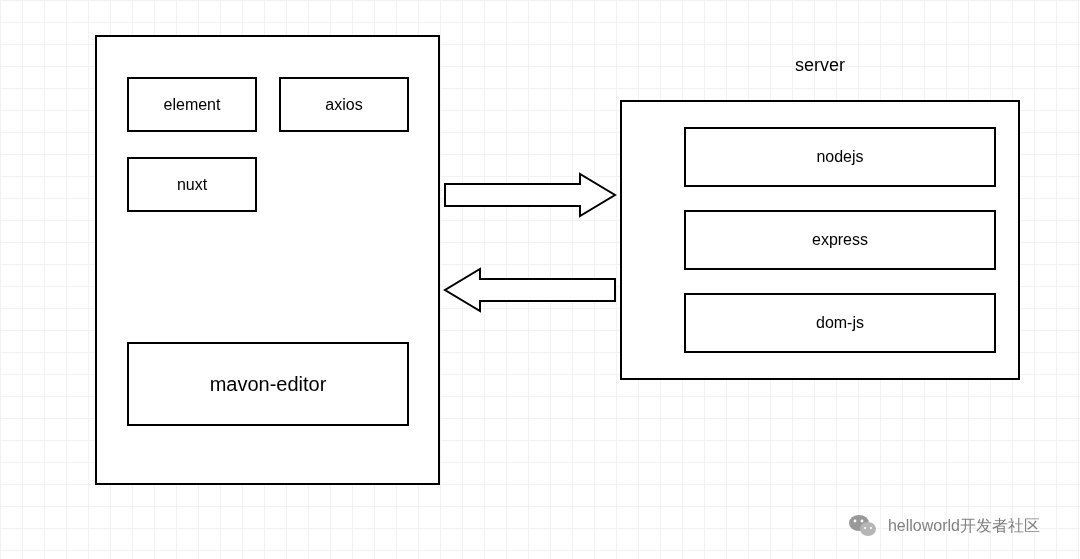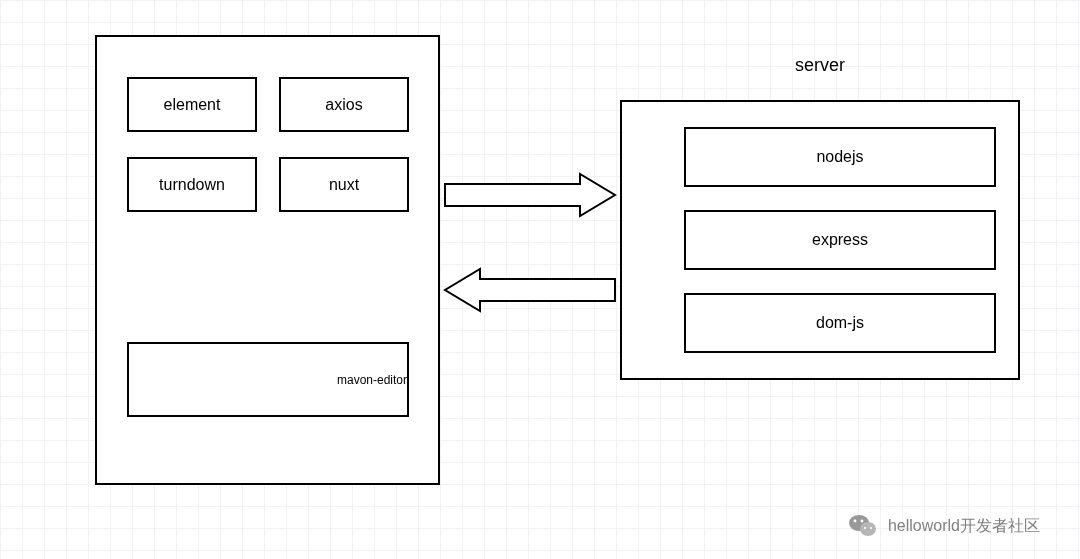--- a/index.html
+++ b/index.html
@@ -32,26 +32,26 @@
     border: 2px solid #000;
     display: flex;
     align-items: center;
     justify-content: center;
     font-size: 16px;
     background: #fff;
   }
   .mavon-box {
     position: absolute;
     left: 30px; top: 305px;
-    width: 282px; height: 75px;
+    width: 282px; height: 84px;
     border: 2px solid #000;
     display: flex;
     align-items: center;
-    justify-content: flex-end;
-    font-size: 12px;
+    justify-content: center;
+    font-size: 20px;
     background: #fff;
   }
   .server-label {
     position: absolute;
     left: 620px; top: 55px;
     width: 400px;
     text-align: center;
     font-size: 18px;
   }
   .server-box {
@@ -101,23 +101,20 @@
 
 <div class="client-box">
   <div class="client-grid">
     <div class="tech-box">
         <span>element</span>
       </div>
     <div class="tech-box">
         <span>axios</span>
       </div>
     <div class="tech-box">
-        <span>turndown</span>
-      </div>
-    <div class="tech-box">
         <span>nuxt</span>
       </div>
   </div>
   <div class="mavon-box">
     <span>mavon-editor</span>
   </div>
 </div>
 
 <div class="arrow-zone">
   <svg class="arrow-svg" style="left:0;top:20px" width="180" height="50">

